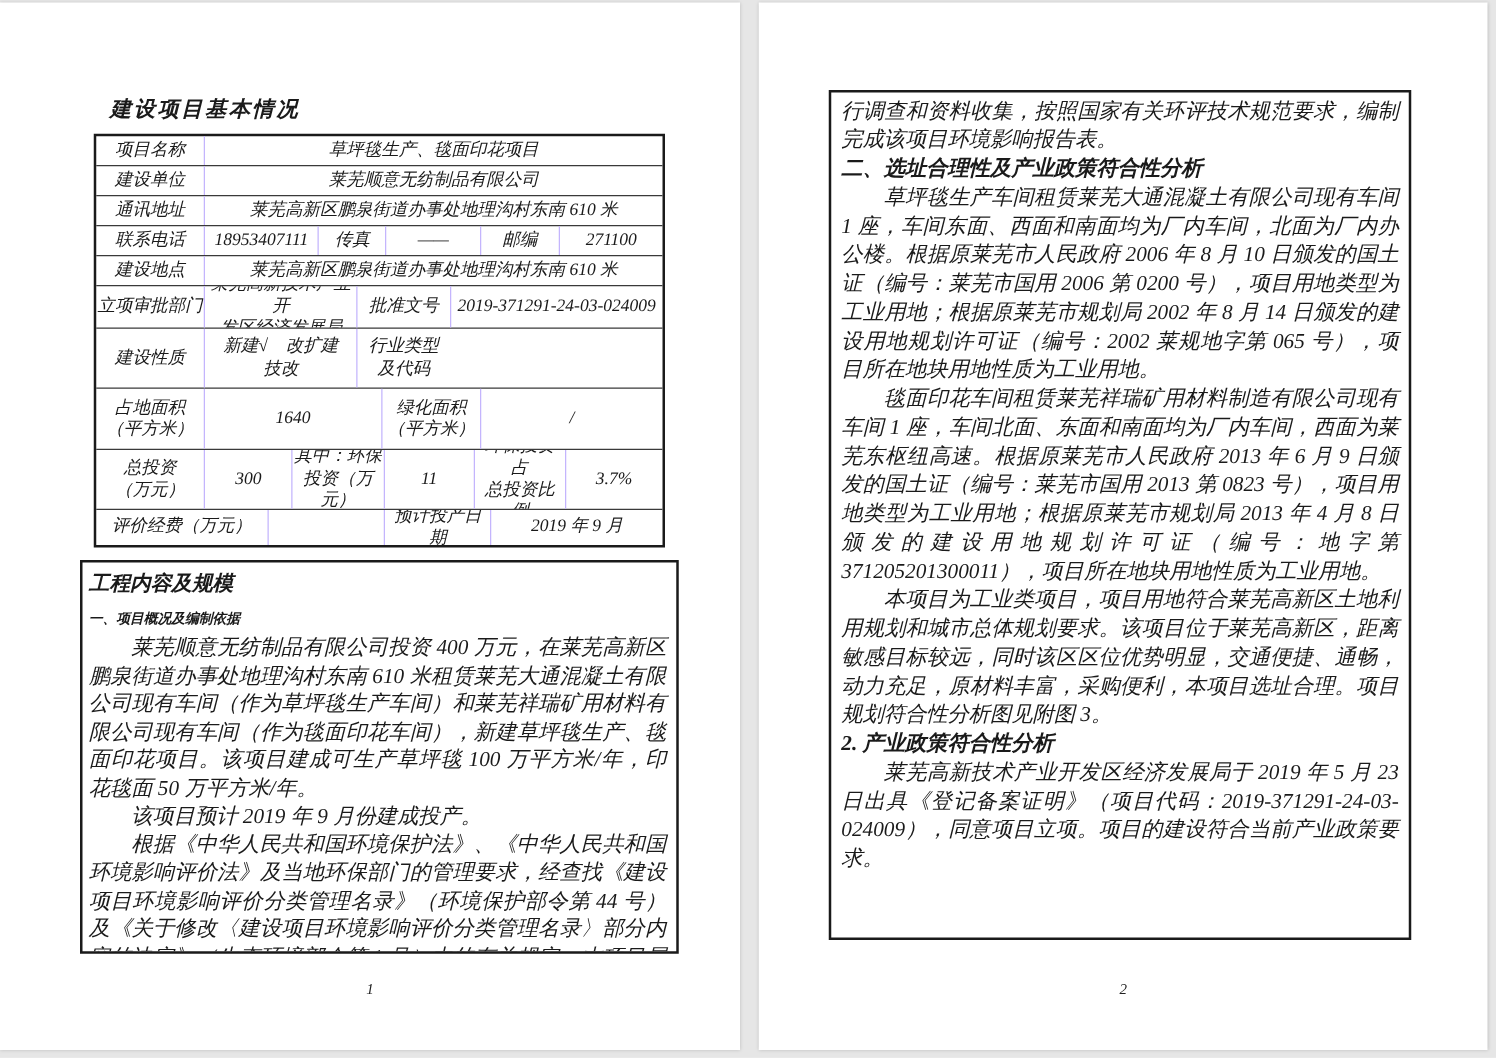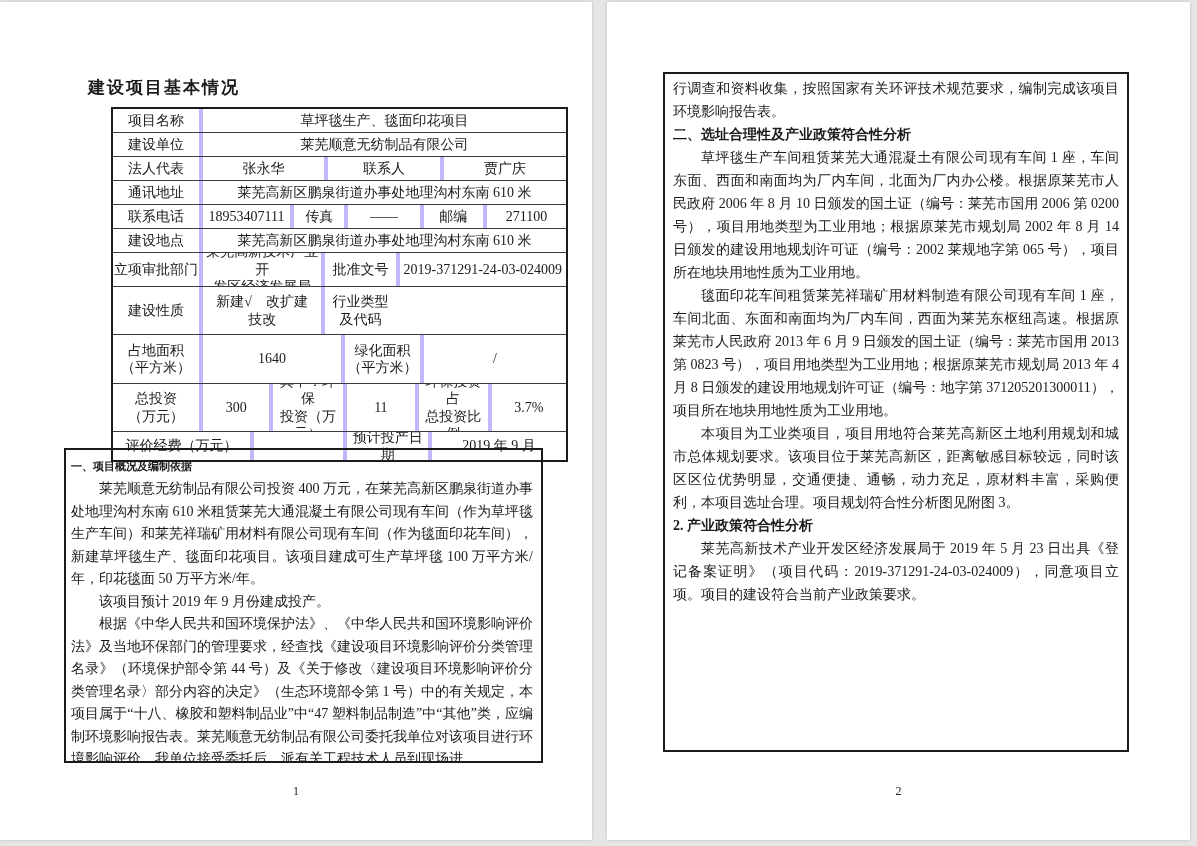--- a/index.html
+++ b/index.html
@@ -11,42 +11,42 @@
   .canvas{
     position:relative;
     width:1197px;height:846px;
     background:#e6e6e6;
     overflow:hidden;
   }
   .page{
     position:absolute;top:2px;height:838px;
     background:#ffffff;
     box-shadow:0 0 3px rgba(0,0,0,.18);
+    font-style:italic;
   }
   .page-left{left:0;width:592px;}
   .page-right{left:607px;width:583px;}
 
   .doc-title{
     position:absolute;left:88px;top:74px;margin:0;
     font-size:17px;font-weight:bold;letter-spacing:2px;
   }
 
   
   .info-table{
     position:absolute;left:75px;top:105px;width:457px;
     border:2px solid #1a1a1a;
     box-sizing:border-box;
     font-size:14px;
-    margin-left:36px;
   }
   .t-row{display:flex;border-top:1px solid #3a3a3a;}
   .t-row:first-child{border-top:none;}
   .t-cell{
     box-sizing:border-box;
-    border-left:4px solid #c4b5fd;
+    border-left:1px solid #c4b5fd;
     display:flex;align-items:center;justify-content:center;
     text-align:center;
     white-space:pre-line;
     line-height:1.25;
     overflow:hidden;
     padding:0 1px;
   }
   .t-row .t-cell:first-child{border-left:none;}
 
   
@@ -57,21 +57,21 @@
     padding:4px 8px 0 5px;
     overflow:hidden;
   }
   .box-heading{
     font-size:16.5px;font-weight:bold;line-height:26px;margin:0 0 3px 0;
   }
   .sub-heading{
     font-size:11px;font-weight:bold;line-height:24px;margin:0;
   }
   .content-box p,.content-box2 p{
-    margin:0;font-size:14px;line-height:22.5px;
+    margin:0;font-size:17px;line-height:22.5px;
   }
   .content-box2{
     position:absolute;left:56px;top:70px;width:466px;height:680px;
     border:2px solid #1a1a1a;
     box-sizing:border-box;
     padding:3px 8px 0 8px;
     overflow:hidden;
   }
   .content-box2 p{line-height:23px;}
   p.body{text-align:justify;text-indent:2em;}
@@ -94,26 +94,20 @@
     <h1 class="doc-title">建设项目基本情况</h1>
 
     <div class="info-table">
       <div class="t-row" style="height:23px">
         <div class="t-cell" style="width:19%">项目名称</div>
         <div class="t-cell" style="width:81%">草坪毯生产、毯面印花项目</div>
       </div>
       <div class="t-row" style="height:23px">
         <div class="t-cell" style="width:19%">建设单位</div>
         <div class="t-cell" style="width:81%">莱芜顺意无纺制品有限公司</div>
-      </div>
-      <div class="t-row" style="height:23px">
-        <div class="t-cell" style="width:19%">法人代表</div>
-        <div class="t-cell" style="width:27.6%">张永华</div>
-        <div class="t-cell" style="width:25.6%">联系人</div>
-        <div class="t-cell" style="width:27.8%">贾广庆</div>
       </div>
       <div class="t-row" style="height:23px">
         <div class="t-cell" style="width:19%">通讯地址</div>
         <div class="t-cell" style="width:81%">莱芜高新区鹏泉街道办事处地理沟村东南 610 米</div>
       </div>
       <div class="t-row" style="height:23px">
         <div class="t-cell" style="width:19%">联系电话</div>
         <div class="t-cell" style="width:20.1%">18953407111</div>
         <div class="t-cell" style="width:12%">传真</div>
         <div class="t-cell" style="width:16.6%">——</div>
@@ -158,20 +152,21 @@
       </div>
       <div class="t-row" style="height:28px">
         <div class="t-cell" style="width:30.2%">评价经费（万元）</div>
         <div class="t-cell" style="width:20.6%"></div>
         <div class="t-cell" style="width:18.8%">预计投产日期</div>
         <div class="t-cell" style="width:30.4%">2019 年 9 月</div>
       </div>
     </div>
 
     <div class="content-box">
+      <div class="box-heading">工程内容及规模</div>
       <div class="sub-heading">一、项目概况及编制依据</div>
       <p class="body">莱芜顺意无纺制品有限公司投资 400 万元，在莱芜高新区鹏泉街道办事处地理沟村东南 610 米租赁莱芜大通混凝土有限公司现有车间（作为草坪毯生产车间）和莱芜祥瑞矿用材料有限公司现有车间（作为毯面印花车间），新建草坪毯生产、毯面印花项目。该项目建成可生产草坪毯 100 万平方米/年，印花毯面 50 万平方米/年。</p>
       <p class="body">该项目预计 2019 年 9 月份建成投产。</p>
       <p class="body">根据《中华人民共和国环境保护法》、《中华人民共和国环境影响评价法》及当地环保部门的管理要求，经查找《建设项目环境影响评价分类管理名录》（环境保护部令第 44 号）及《关于修改〈建设项目环境影响评价分类管理名录〉部分内容的决定》（生态环境部令第 1 号）中的有关规定，本项目属于“十八、橡胶和塑料制品业”中“47 塑料制品制造”中“其他”类，应编制环境影响报告表。莱芜顺意无纺制品有限公司委托我单位对该项目进行环境影响评价。我单位接受委托后，派有关工程技术人员到现场进</p>
     </div>
 
     <div class="page-num">1</div>
   </div>
 
   <div class="page page-right">

